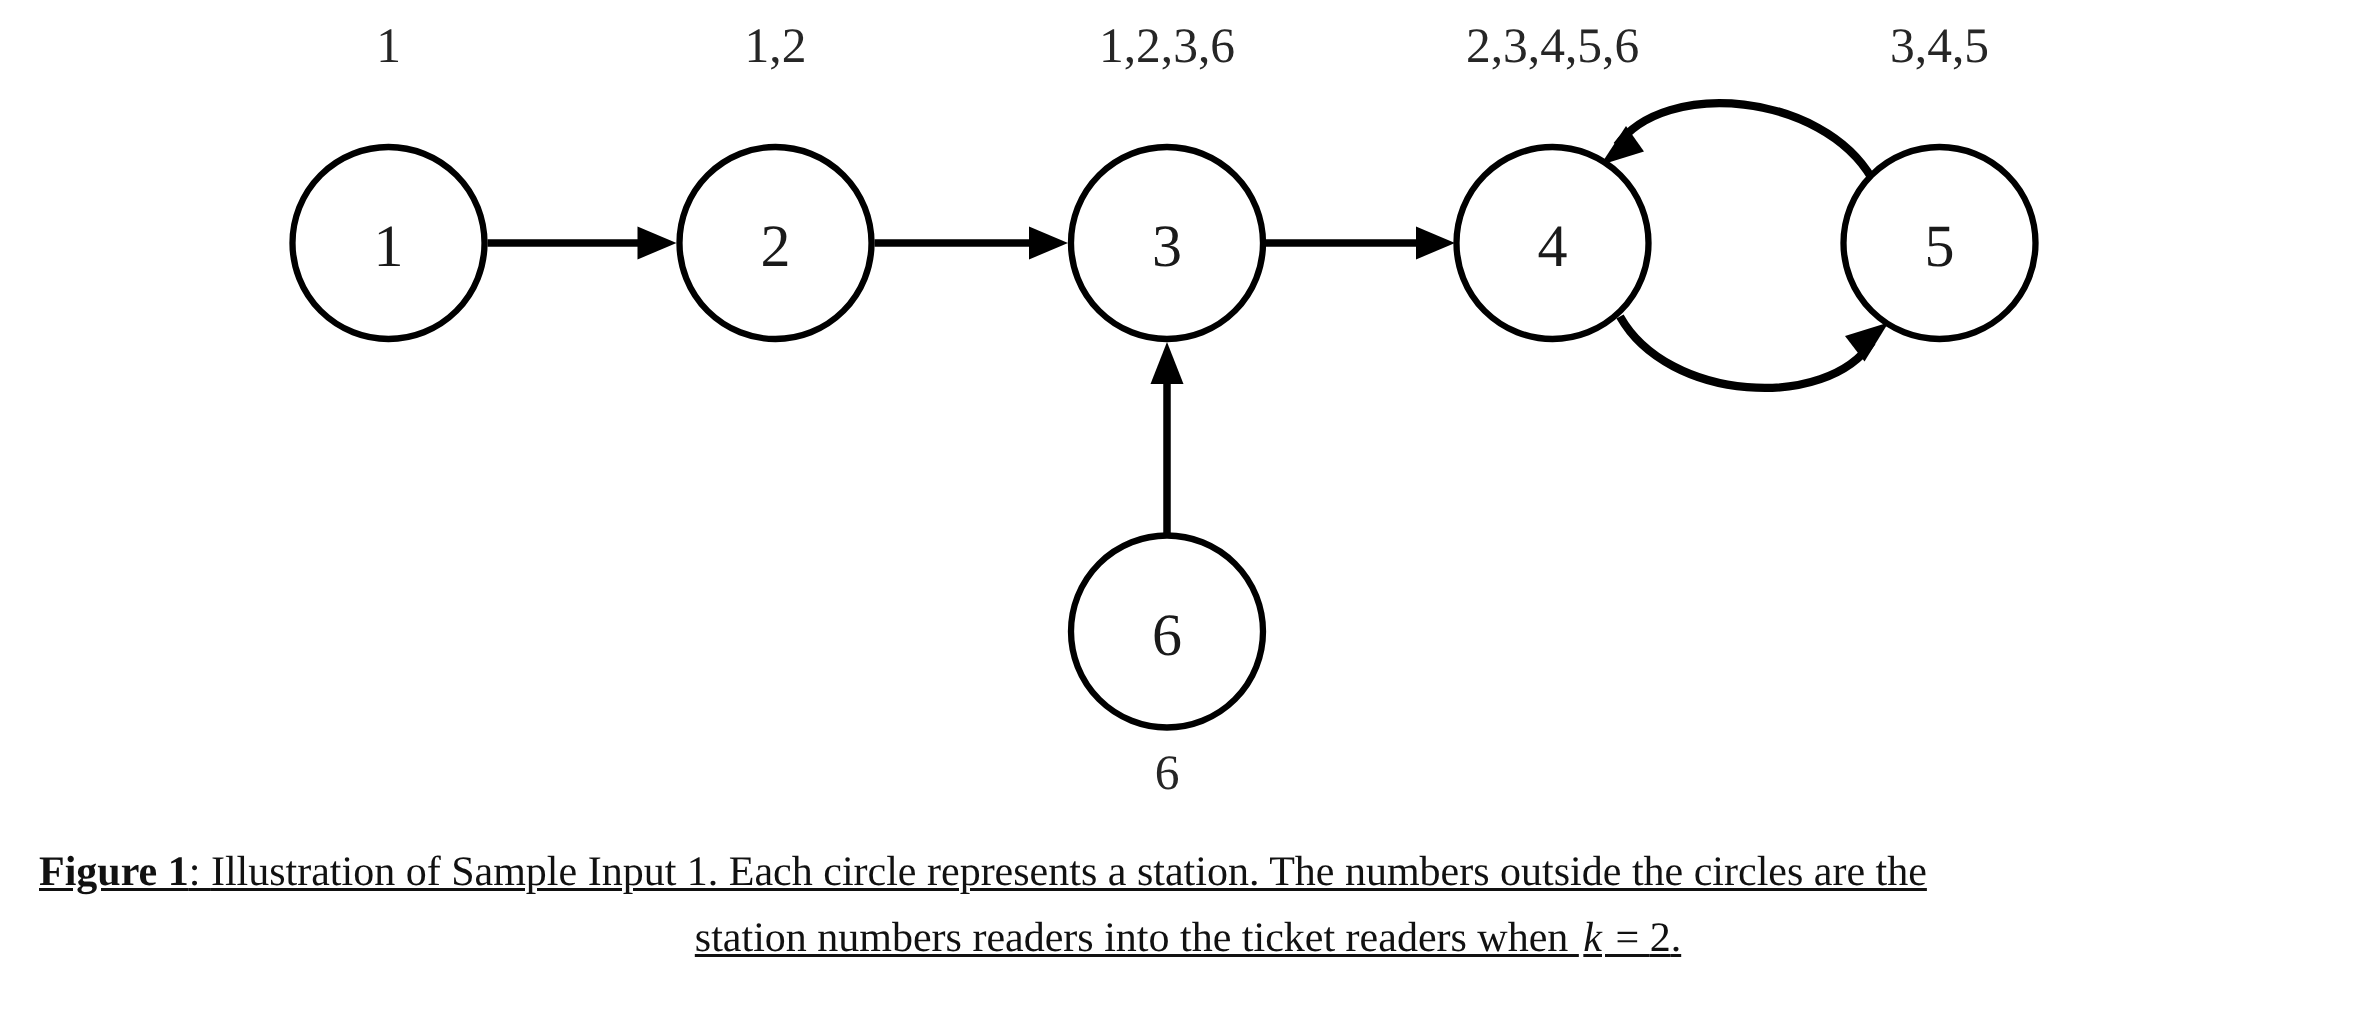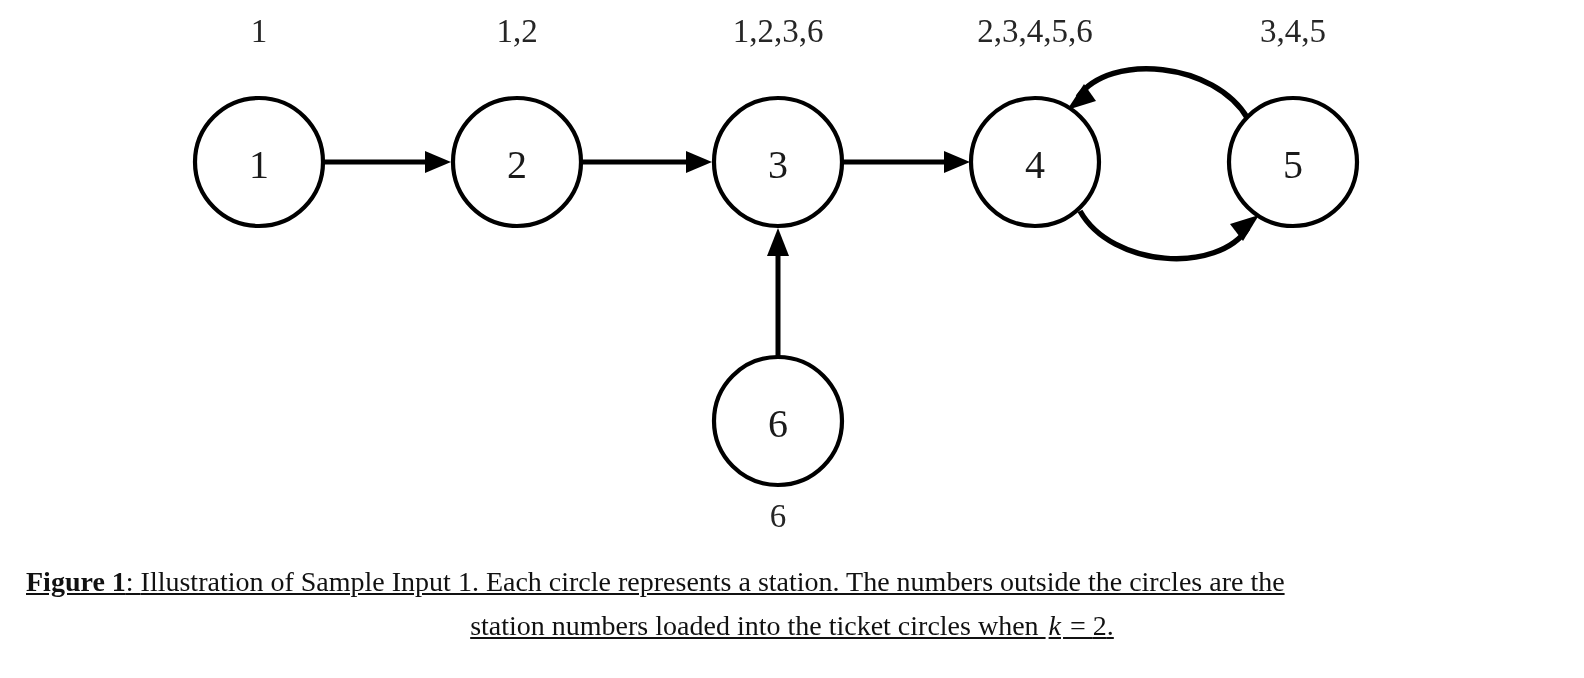--- a/index.html
+++ b/index.html
@@ -170,17 +170,17 @@
       <text class="node-label" x="778" y="423">6</text>
     </g>
 
   </svg>
 
   <div id="caption">
     <div id="caption-line1">
       <span class="caption-figure-label">Figure 1</span><span>: </span><span>Illustration of Sample Input 1. Each circle represents a station. The numbers outside the circles are the</span>
     </div>
     <div id="caption-line2">
-      <span>station numbers loaded into the ticket circles when </span><span class="math-italic">k</span><span class="math-upright"> = </span><span class="math-upright">2</span><span>.</span>
+      <span>station numbers readers into the ticket readers when </span><span class="math-italic">k</span><span class="math-upright"> = </span><span class="math-upright">2</span><span>.</span>
     </div>
   </div>
 
 </div>
 
 </body></html>

